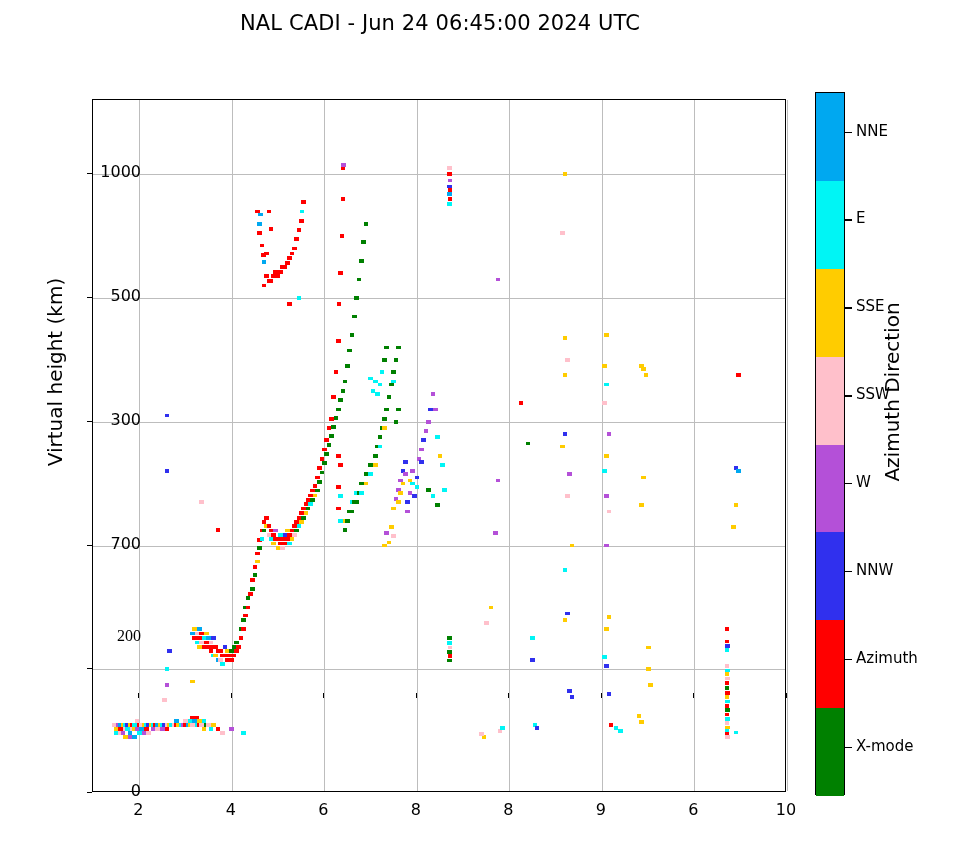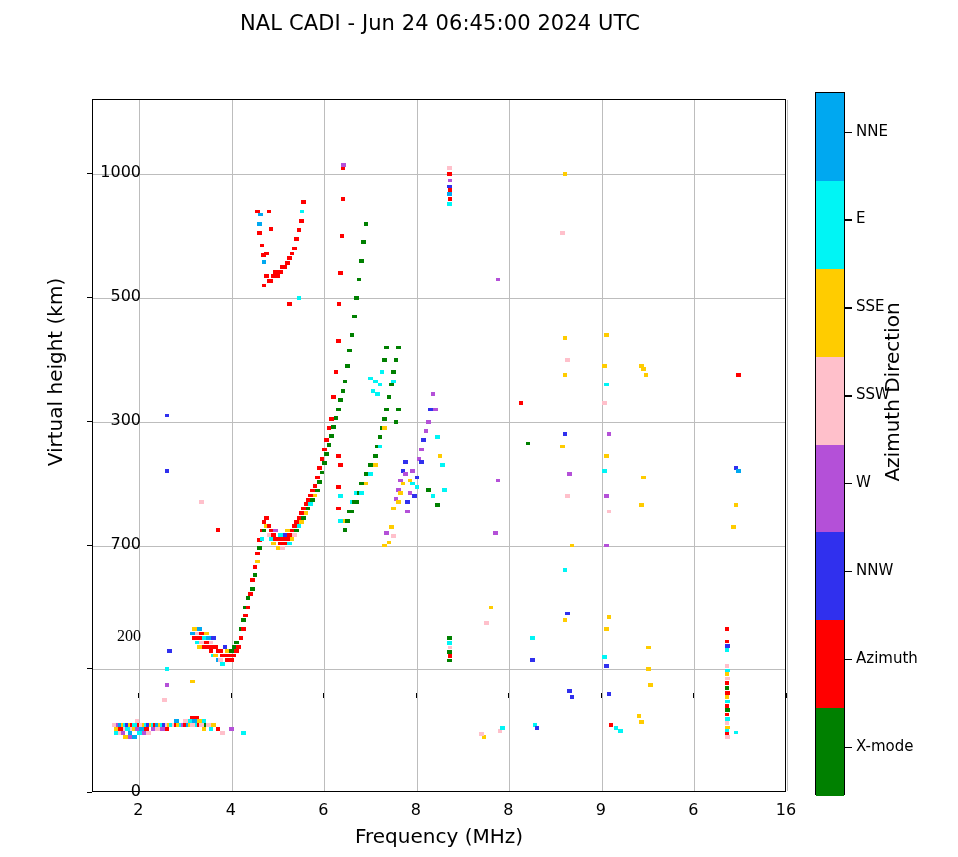--- a/index.html
+++ b/index.html
@@ -531,36 +531,35 @@
       <div class="ticklabel-x" style="left: 323.333px;">6</div>
       <div class="tick-mark-x" style="left: 415.867px;"></div>
       <div class="ticklabel-x" style="left: 415.867px;">8</div>
       <div class="tick-mark-x" style="left: 508.4px;"></div>
       <div class="ticklabel-x" style="left: 508.4px;">8</div>
       <div class="tick-mark-x" style="left: 600.933px;"></div>
       <div class="ticklabel-x" style="left: 600.933px;">9</div>
       <div class="tick-mark-x" style="left: 693.467px;"></div>
       <div class="ticklabel-x" style="left: 693.467px;">6</div>
       <div class="tick-mark-x" style="left: 786px;"></div>
-      <div class="ticklabel-x" style="left: 786px;">16</div>
+      <div class="ticklabel-x" style="left: 786px;">10</div>
       <div class="tick-mark-y" style="top: 792px; left: 87px;"></div>
       <div class="ticklabel-y" style="top: 792px;">0</div>
       <div class="tick-mark-y" style="top: 668.25px; left: 87px;"></div>
       <div class="ticklabel-y" style="top: 638px; font-family: Liberation Serif, serif;">200</div>
       <div class="tick-mark-y" style="top: 544.5px; left: 87px;"></div>
       <div class="ticklabel-y" style="top: 544.5px;">700</div>
       <div class="tick-mark-y" style="top: 420.75px; left: 87px;"></div>
       <div class="ticklabel-y" style="top: 420.75px;">300</div>
       <div class="tick-mark-y" style="top: 297px; left: 87px;"></div>
       <div class="ticklabel-y" style="top: 297px;">500</div>
       <div class="tick-mark-y" style="top: 173.25px; left: 87px;"></div>
       <div class="ticklabel-y" style="top: 173.25px;">1000</div>
     </div>
 
-  <div id="xlabel">Frequency (MHz)</div>
   <div id="ylabel">Virtual height (km)</div>
 
   <div id="colorbar">
       <div class="cb-band" style="top: 0px; height: 87.875px; background: rgb(0, 168, 240);"></div>
       <div class="cb-band" style="top: 87.875px; height: 87.875px; background: rgb(0, 245, 245);"></div>
       <div class="cb-band" style="top: 175.75px; height: 87.875px; background: rgb(255, 204, 0);"></div>
       <div class="cb-band" style="top: 263.625px; height: 87.875px; background: rgb(255, 192, 203);"></div>
       <div class="cb-band" style="top: 351.5px; height: 87.875px; background: rgb(180, 80, 216);"></div>
       <div class="cb-band" style="top: 439.375px; height: 87.875px; background: rgb(48, 48, 238);"></div>
       <div class="cb-band" style="top: 527.25px; height: 87.875px; background: rgb(255, 0, 0);"></div>

